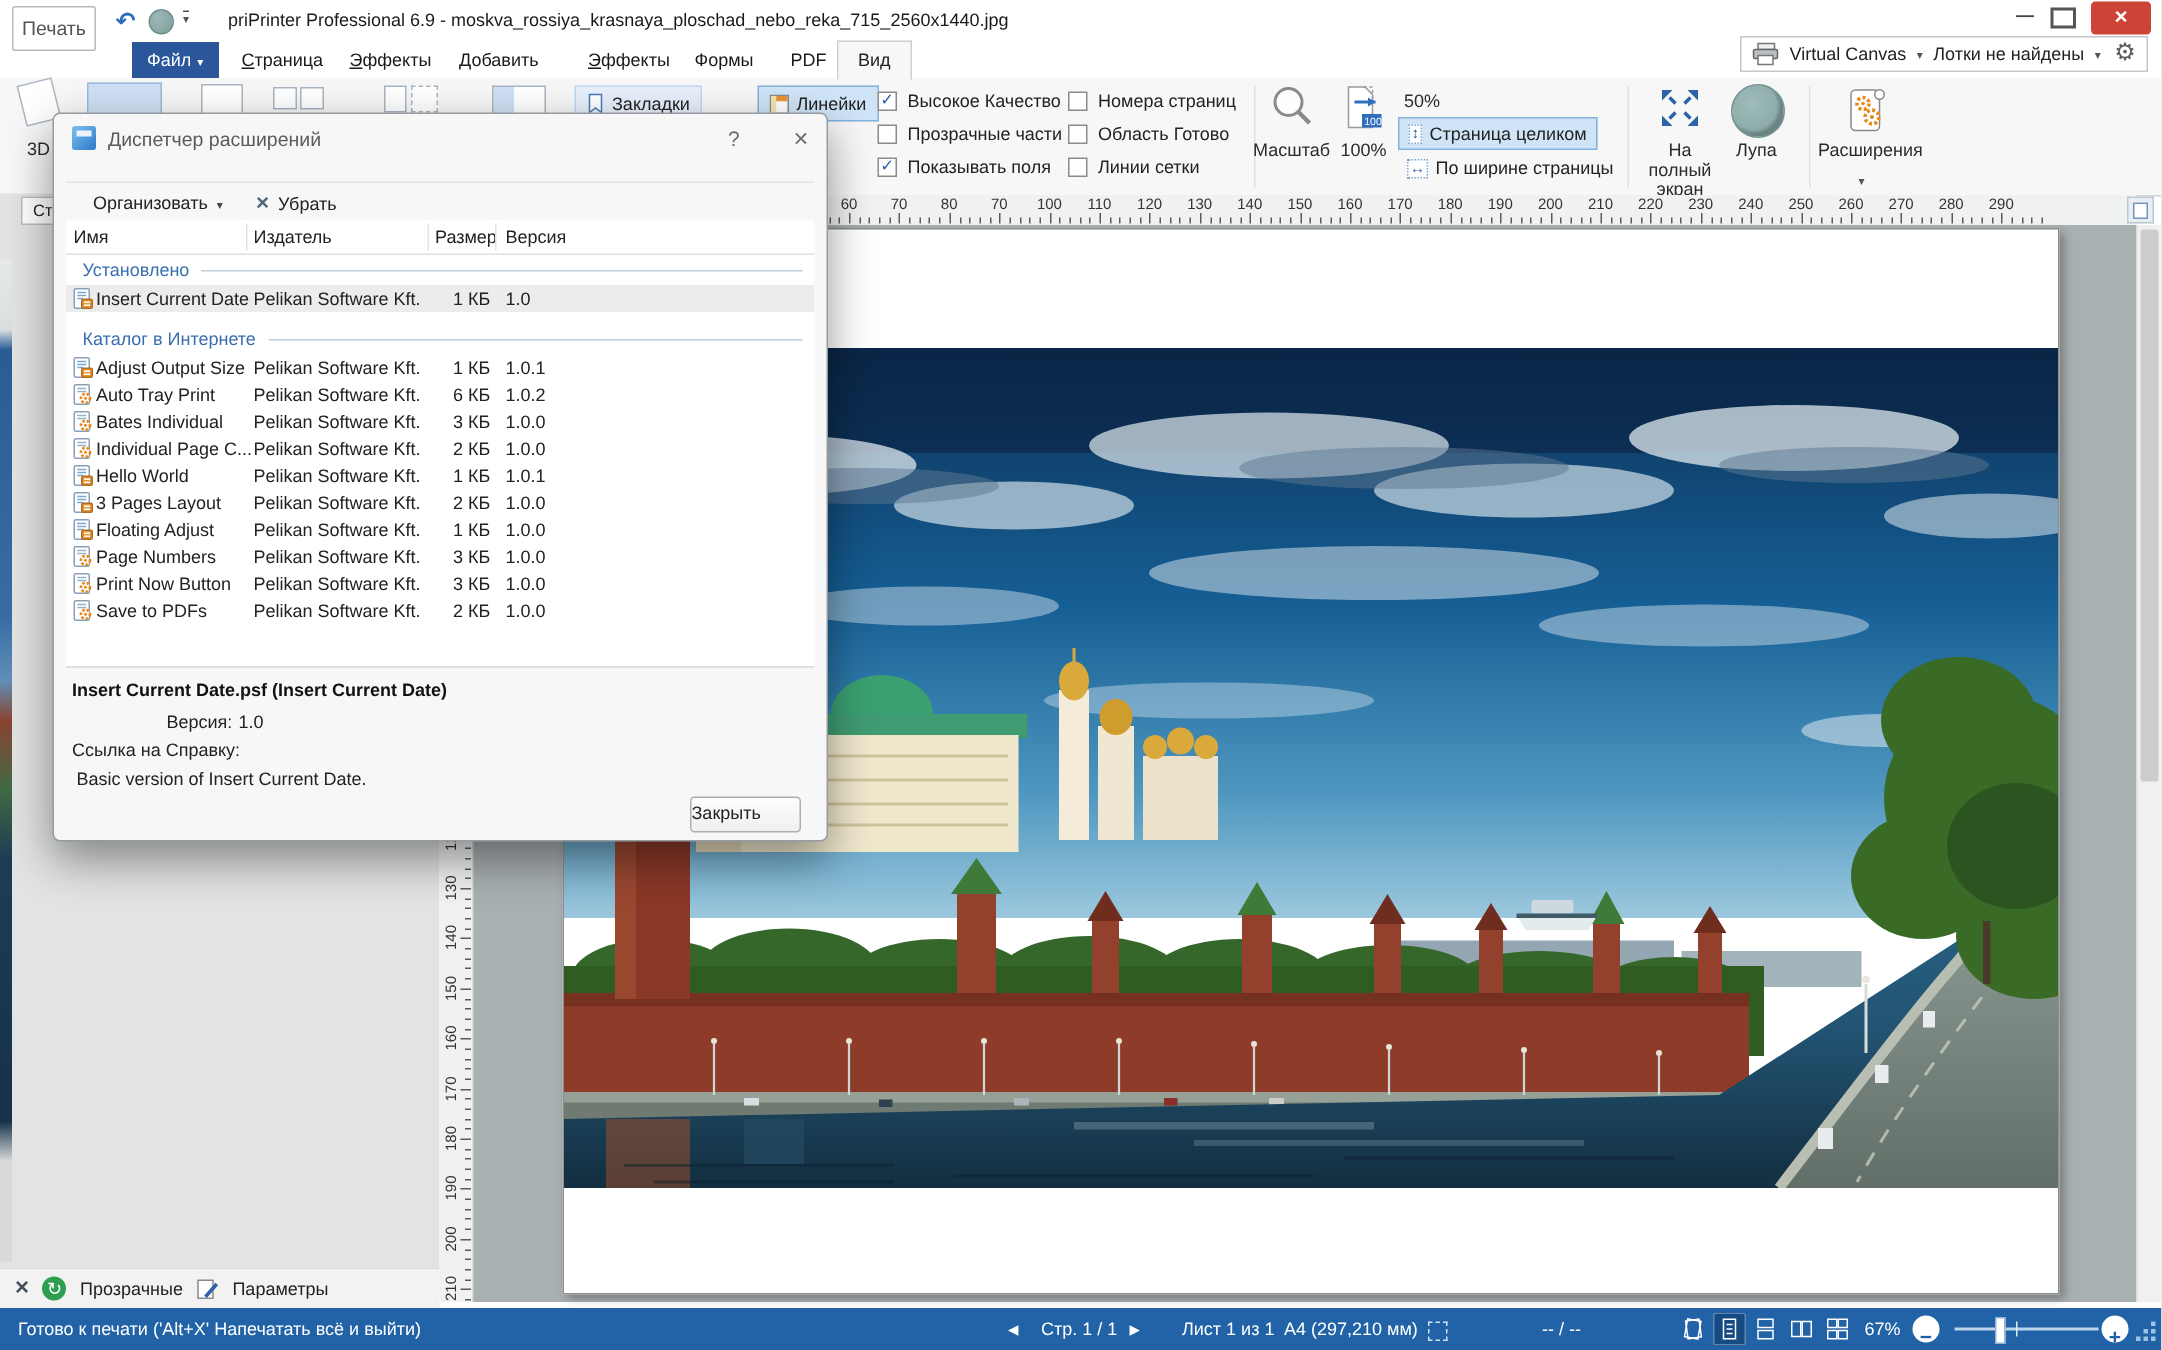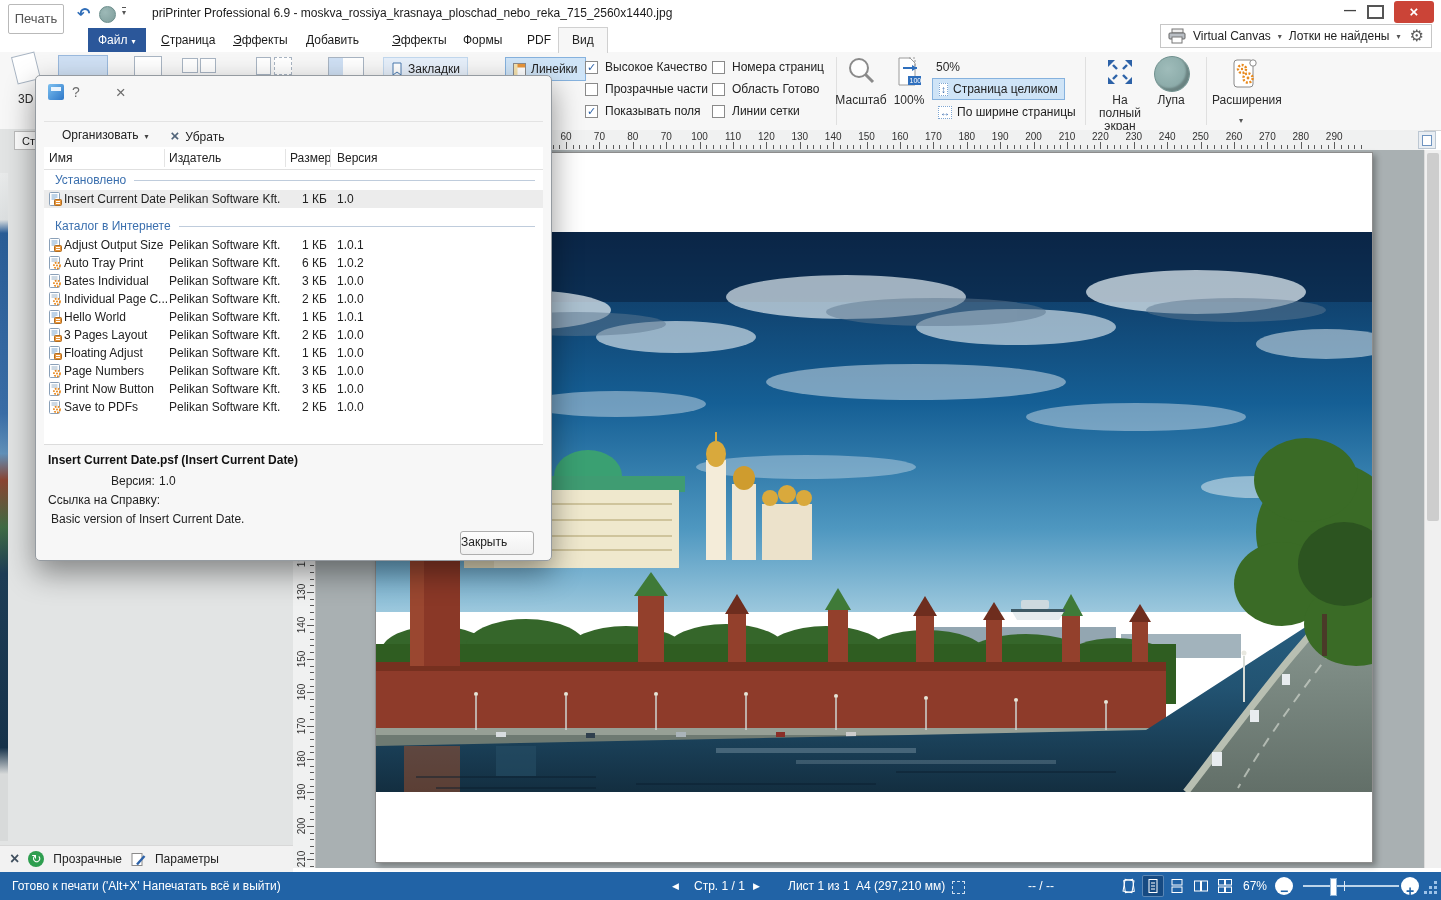--- a/index.html
+++ b/index.html
@@ -756,20 +756,21 @@
     </div>
   </div>
 
   <div class="scrollbar">
     <div class="sb-thumb"></div>
   </div>
 
   <div class="dialog">
     <div class="dlg-title">
       <div class="dlg-ico"></div>
+      <div class="dlg-title-text">Диспетчер расширений</div>
       <div class="dlg-help">?</div>
       <div class="dlg-x">×</div>
     </div>
     <div class="dlg-toolbar">
       <span><span>Организовать</span><span class="dlg-tb-caret">▾</span></span>
       <span><span class="tb-x">×</span><span>Убрать</span></span>
     </div>
     <div class="dlg-table">
       <div class="dt-head">
         <span style="left:5px">Имя</span>

